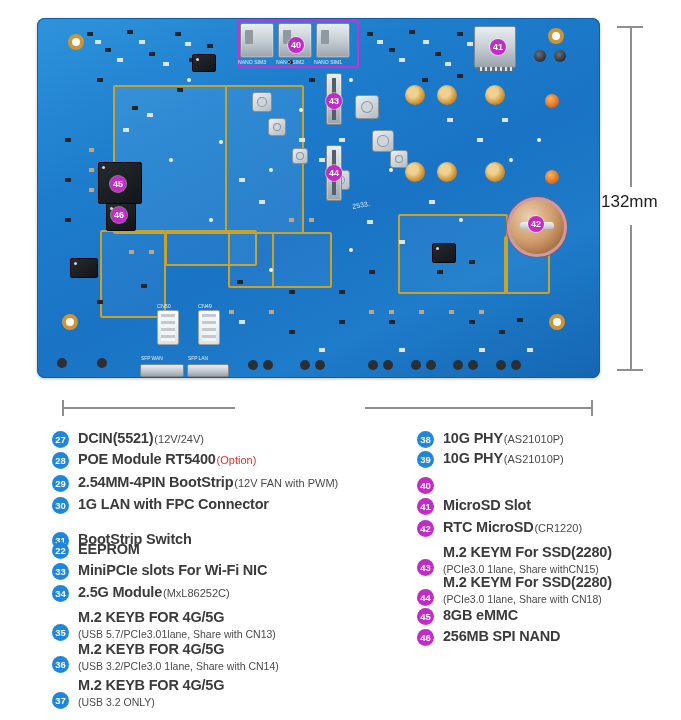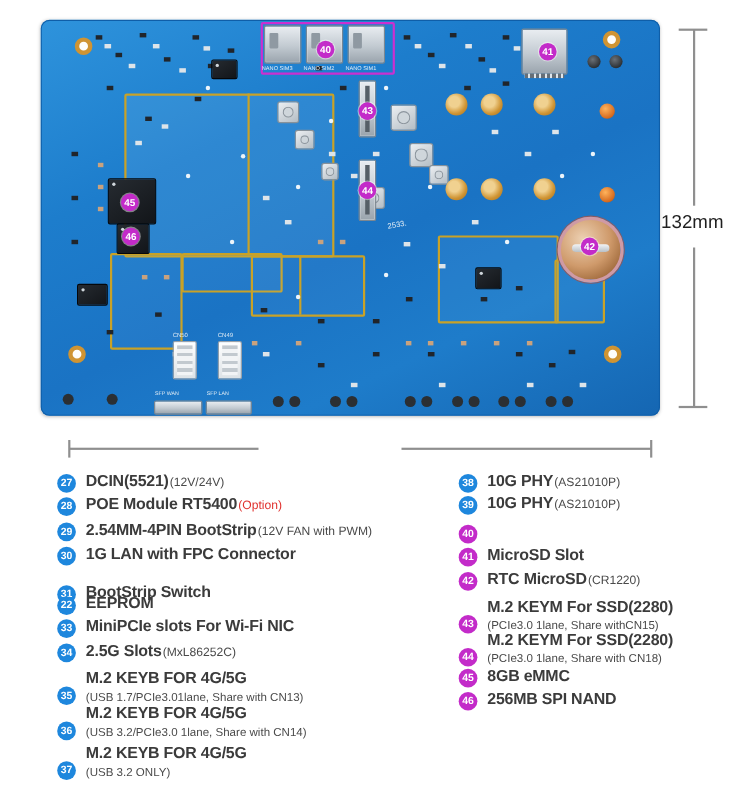--- a/index.html
+++ b/index.html
@@ -197,25 +197,25 @@
   <div class="lrow" style="left:52px;top:540px;">
     <span class="badge b-blue">22</span>
     <span class="ltxt"><span class="mt">EEPROM</span></span>
   </div>
   <div class="lrow" style="left:52px;top:561px;">
     <span class="badge b-blue">33</span>
     <span class="ltxt"><span class="mt">MiniPCIe slots For Wi-Fi NIC</span></span>
   </div>
   <div class="lrow" style="left:52px;top:583px;">
     <span class="badge b-blue">34</span>
-    <span class="ltxt"><span class="mt">2.5G Slots</span><span class="sm">(MxL86252C)</span></span>
+    <span class="ltxt"><span class="mt">2.5G Module</span><span class="sm">(MxL86252C)</span></span>
   </div>
   <div class="lrow" style="left:52px;top:608px;">
     <span class="badge b-blue">35</span>
-    <span class="ltxt"><span class="mt">M.2 KEYB FOR 4G/5G</span><div class="lsub">(USB 1.7/PCIe3.01lane, Share with CN13)</div></span>
+    <span class="ltxt"><span class="mt">M.2 KEYB FOR 4G/5G</span><div class="lsub">(USB 5.7/PCIe3.01lane, Share with CN13)</div></span>
   </div>
   <div class="lrow" style="left:52px;top:640px;">
     <span class="badge b-blue">36</span>
     <span class="ltxt"><span class="mt">M.2 KEYB FOR 4G/5G</span><div class="lsub">(USB 3.2/PCIe3.0 1lane, Share with CN14)</div></span>
   </div>
   <div class="lrow" style="left:52px;top:676px;">
     <span class="badge b-blue">37</span>
     <span class="ltxt"><span class="mt">M.2 KEYB FOR 4G/5G</span><div class="lsub">(USB 3.2 ONLY)</div></span>
   </div>
 

